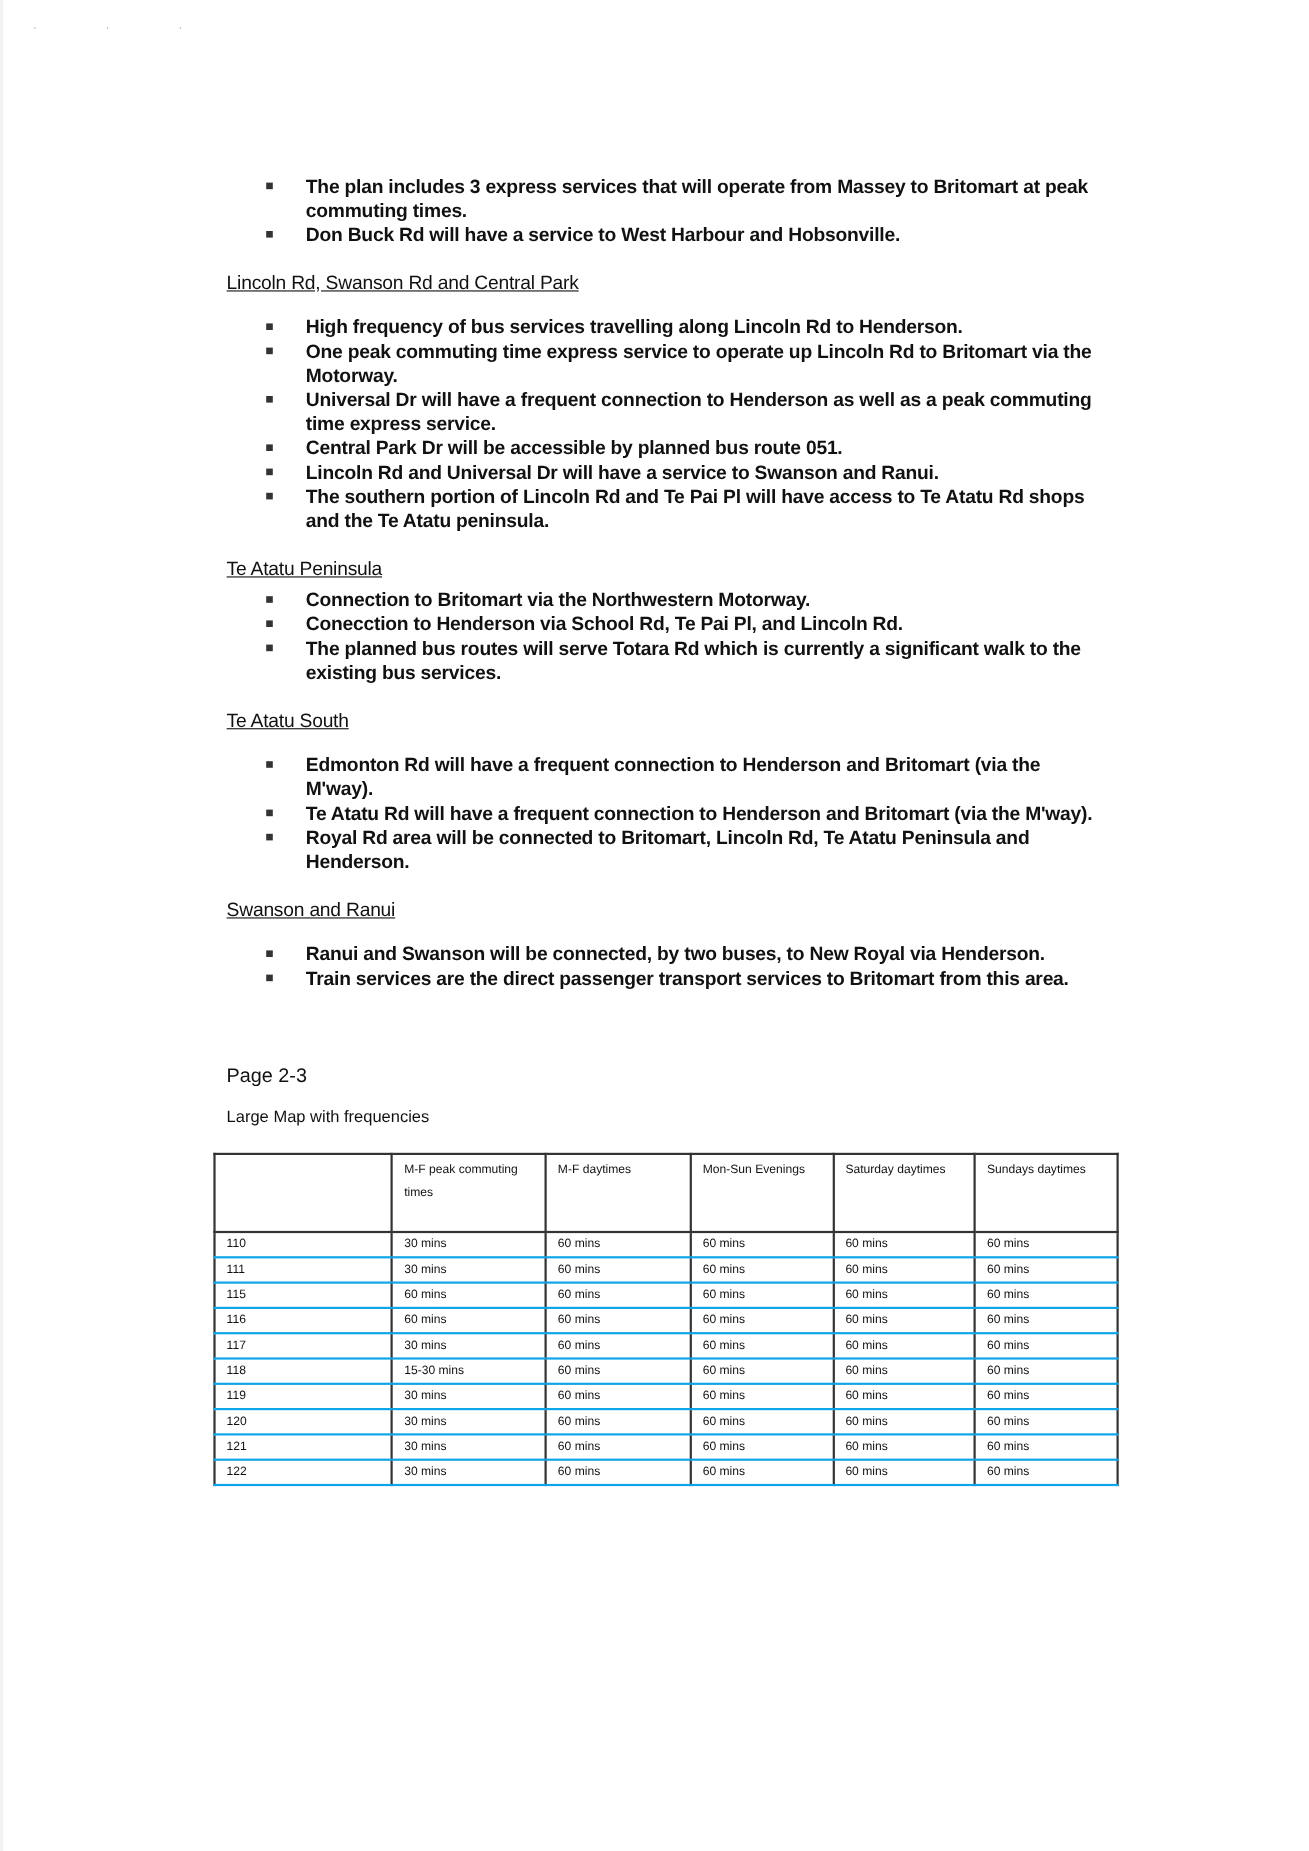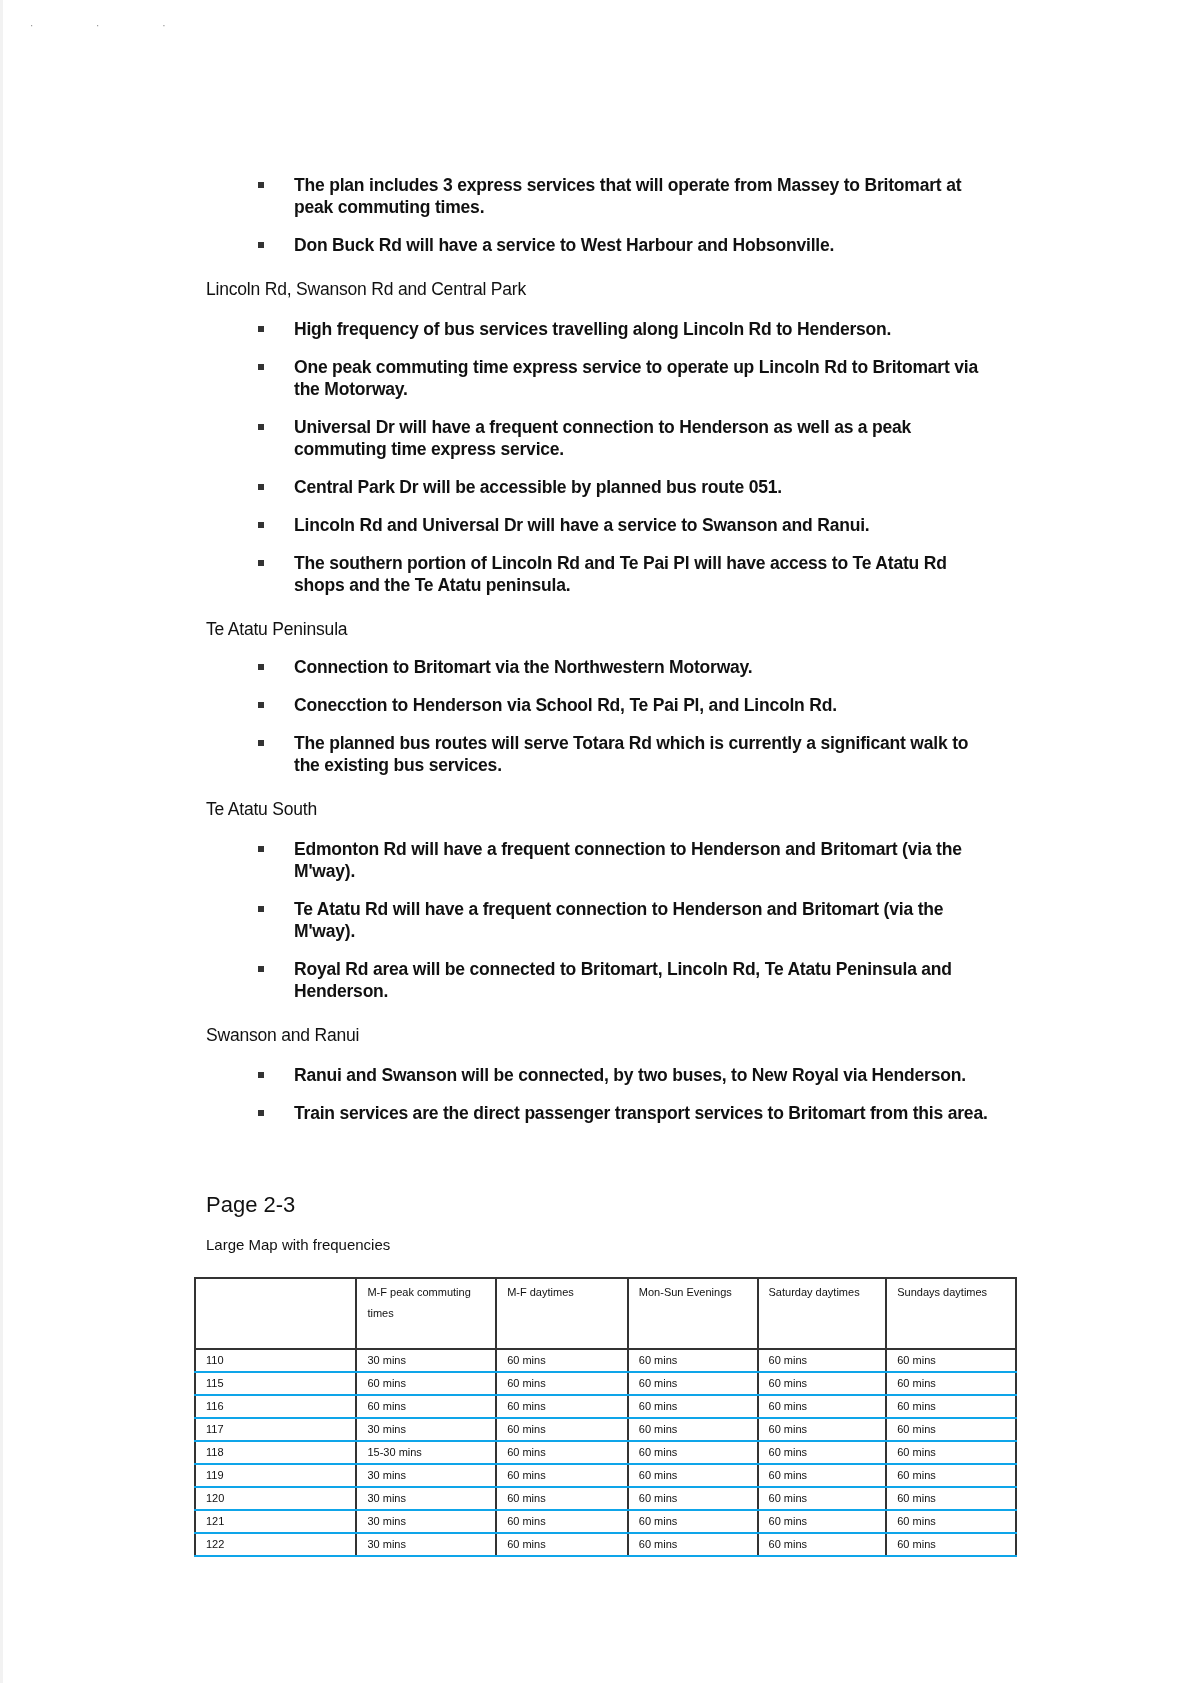--- a/index.html
+++ b/index.html
@@ -7,31 +7,31 @@
     width: 1190px; height: 1683px; background: #ffffff;
     font-family: "Liberation Sans", sans-serif; color: #111;
     position: relative; overflow: hidden;
   }
   .page-left-edge { position: absolute; left: 0; top: 0; width: 3px; height: 100%; background: #f2f2f2; }
   .specks { position: absolute; left: 30px; top: 20px; font-size: 10px; color: #888; letter-spacing: 30px; }
   .content { position: absolute; left: 206px; top: 172px; width: 800px; }
   ul.bullets { list-style: none; margin: 0; padding: 0 0 0 72px; }
   ul.bullets li {
     position: relative; font-size: 17.5px; font-weight: bold; line-height: 22px;
-    letter-spacing: -0.2px; margin: 16px;
+    letter-spacing: -0.2px; margin: 0;
   }
   ul.bullets li .bullet {
     position: absolute; left: -36px; top: 8px; width: 6px; height: 6px; background: #333;
   }
   .section-heading {
-    font-size: 17.5px; line-height: 22px; margin: 22px 0 18px 0;
+    font-size: 17.5px; text-decoration: underline; line-height: 22px; margin: 22px 0 18px 0;
     letter-spacing: -0.2px;
   }
   .section-heading.tight { margin-bottom: 6px; }
-  .page-title { font-size: 22px; margin: 68px 0 18px 0; }
+  .page-title { font-size: 18px; margin: 68px 0 18px 0; }
   .map-subtitle { font-size: 15px; margin: 0 0 24px 0; }
   table.freq {
     border-collapse: collapse; margin-left: -12px; width: 823px; font-size: 11px;
   }
   table.freq th, table.freq td {
     border: 2px solid #333; text-align: left; vertical-align: top;
     padding: 0 10px; font-weight: normal; line-height: 21px;
   }
   table.freq thead th { height: 66px; padding-top: 3px; }
   table.freq td { height: 21px; border-top: 1px solid #333; border-bottom: 2px solid #0ea5e9; }
@@ -106,20 +106,28 @@
     <tbody>
       <tr>
           <td>110</td>
           <td>30 mins</td>
           <td>60 mins</td>
           <td>60 mins</td>
           <td>60 mins</td>
           <td>60 mins</td>
         </tr>
       <tr>
+          <td>111</td>
+          <td>30 mins</td>
+          <td>60 mins</td>
+          <td>60 mins</td>
+          <td>60 mins</td>
+          <td>60 mins</td>
+        </tr>
+      <tr>
           <td>115</td>
           <td>60 mins</td>
           <td>60 mins</td>
           <td>60 mins</td>
           <td>60 mins</td>
           <td>60 mins</td>
         </tr>
       <tr>
           <td>116</td>
           <td>60 mins</td>

